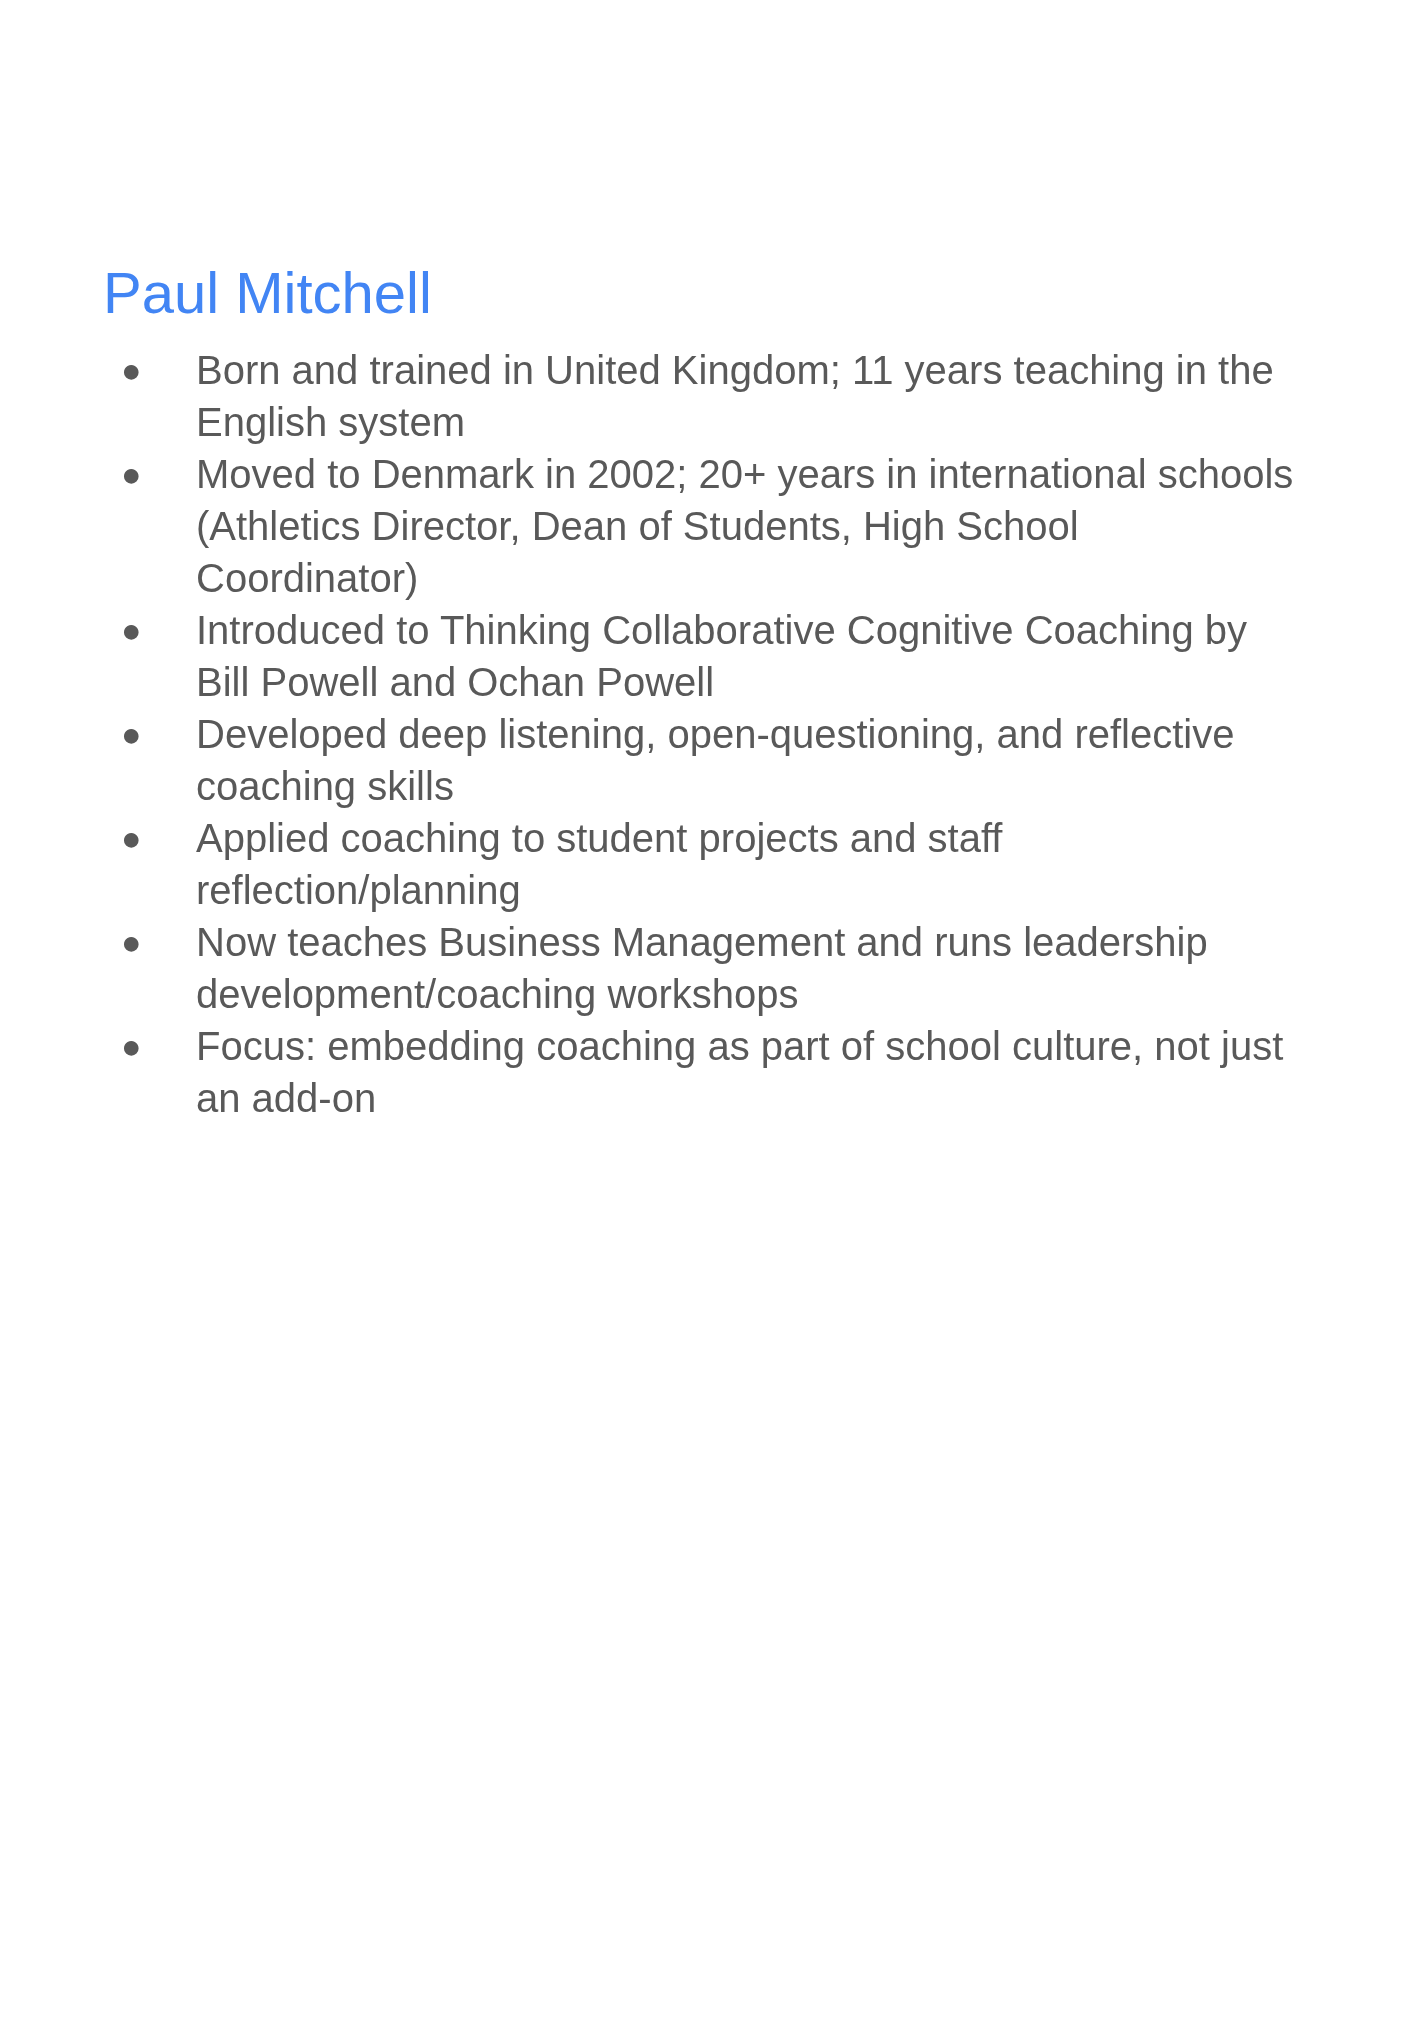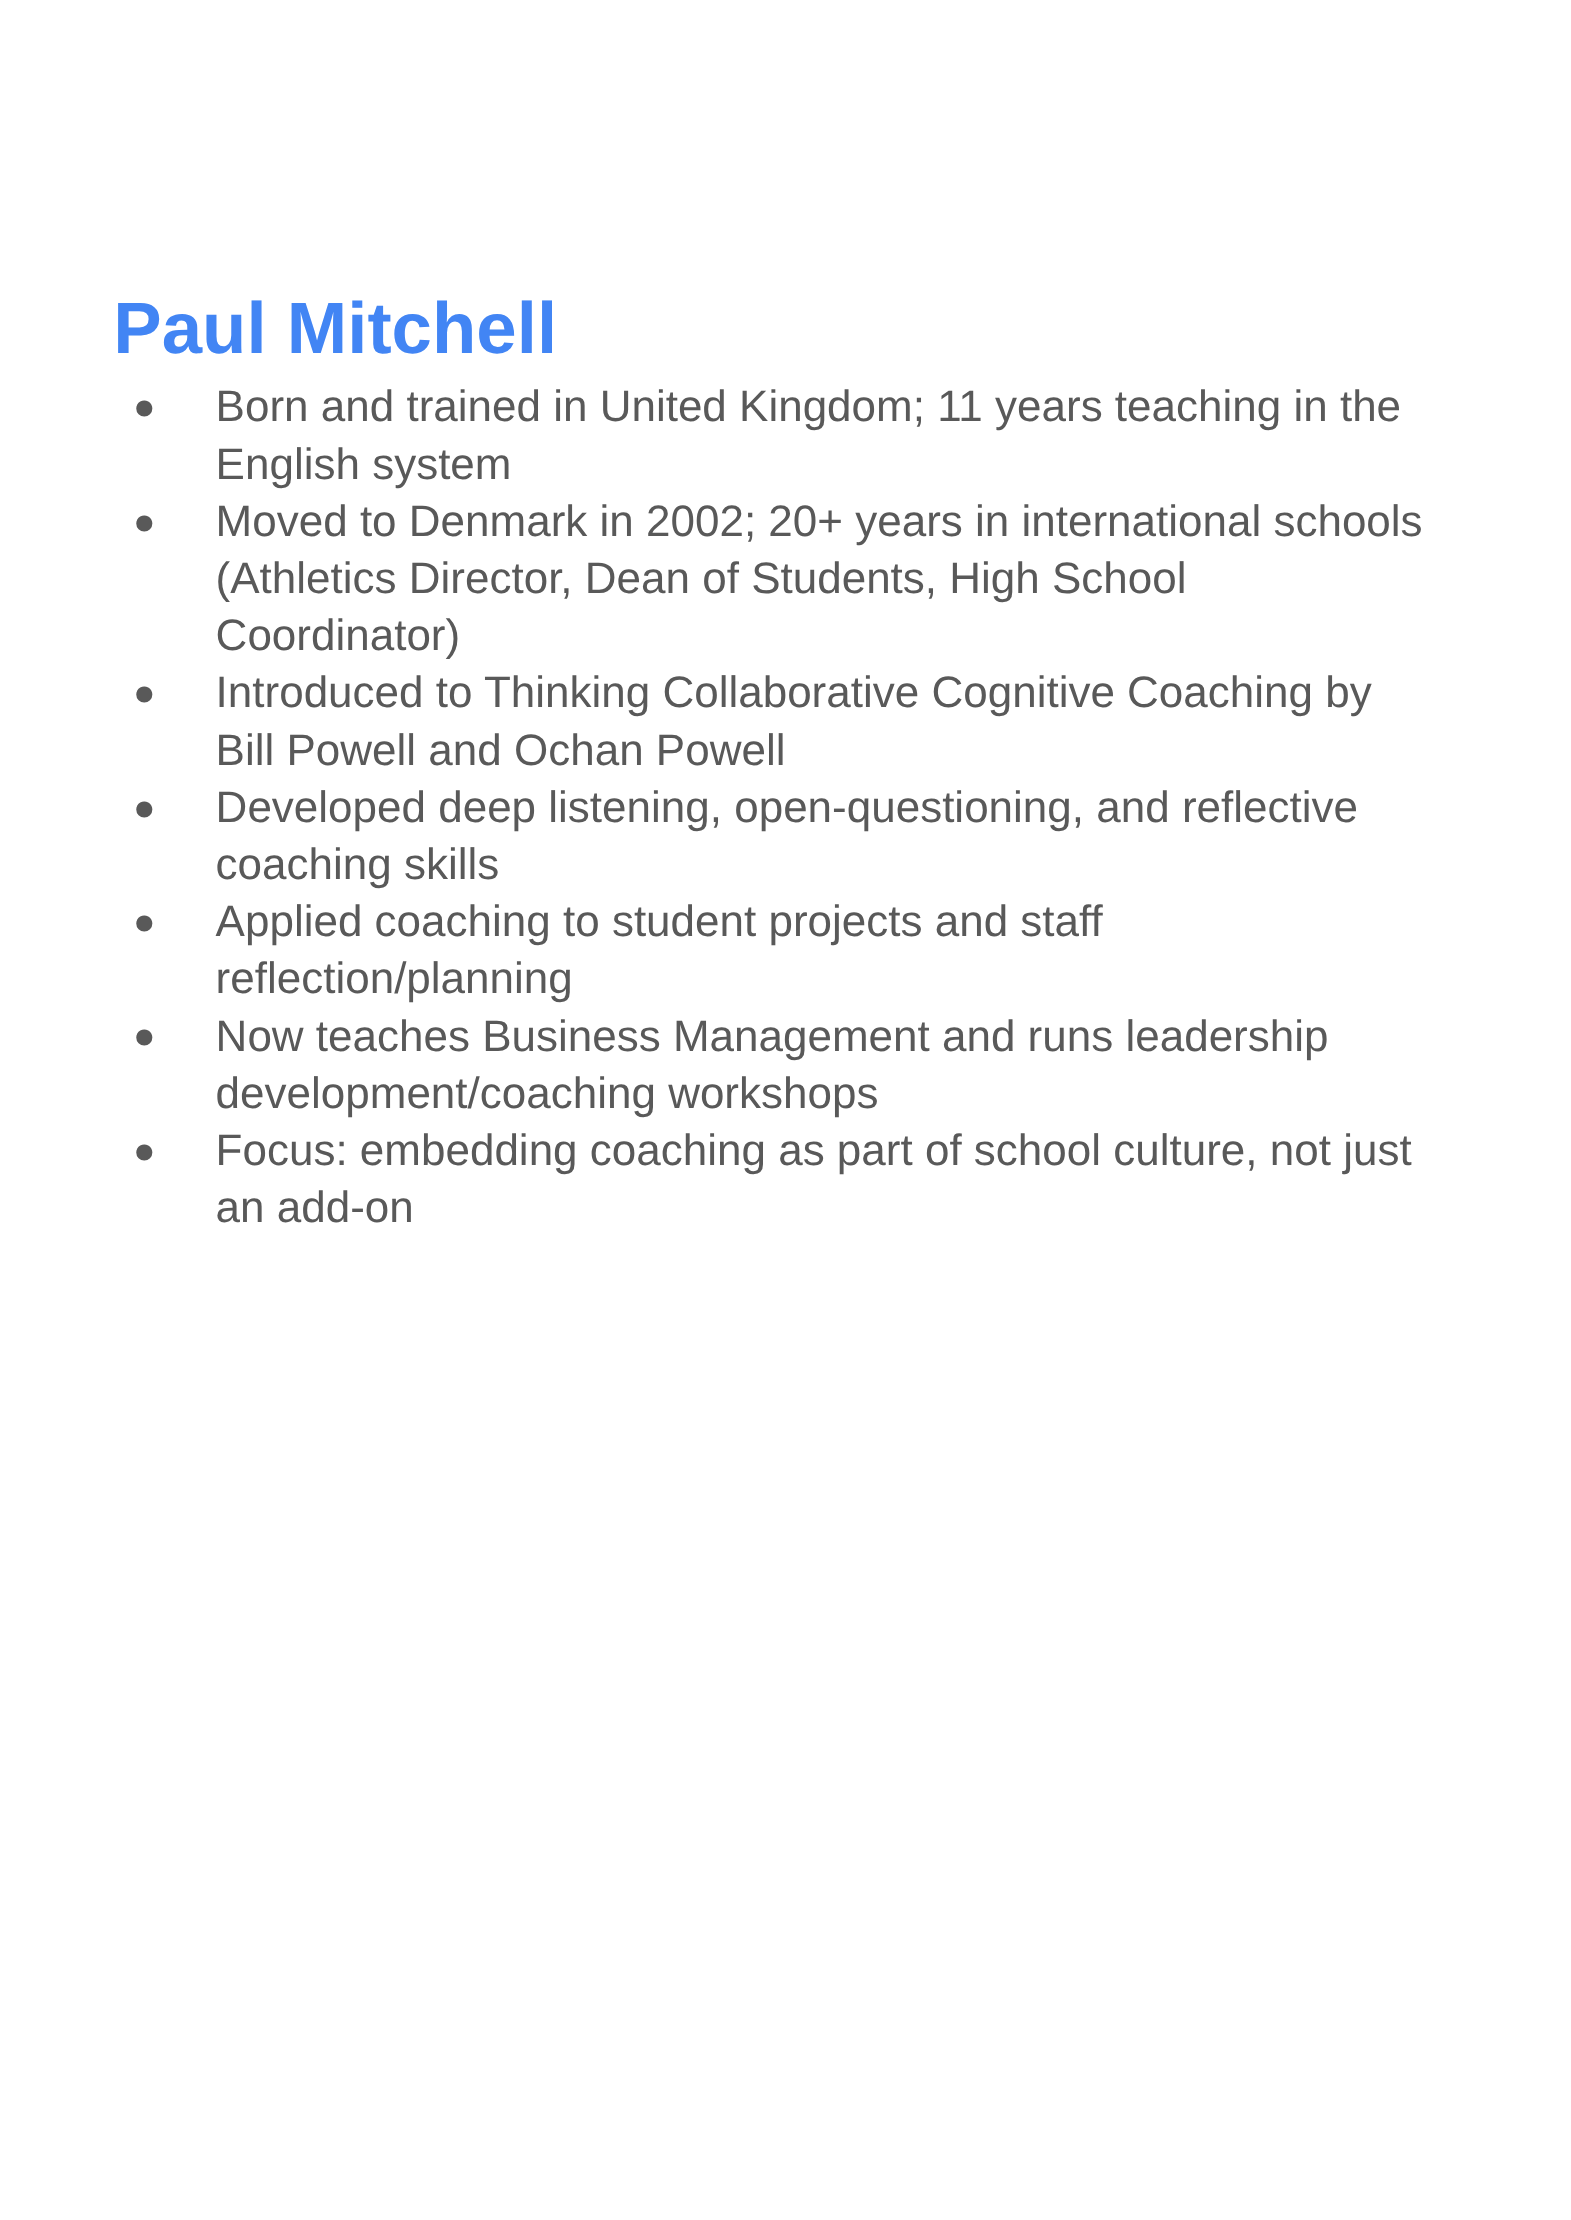--- a/index.html
+++ b/index.html
@@ -21,23 +21,23 @@
     overflow: hidden;
     box-sizing: border-box;
   }
 
   
   #slide-title {
     position: absolute;
     left: 103px;
     top: 218px;
     width: 1240px;
-    font-size: 66px;
+    font-size: 58px;
     line-height: 72px;
-    font-weight: 700;
+    font-weight: 400;
     color: #4285f4;
     white-space: nowrap;
     letter-spacing: 0px;
   }
 
   
   #bullet-list {
     position: absolute;
     left: 103px;
     top: 344px;

